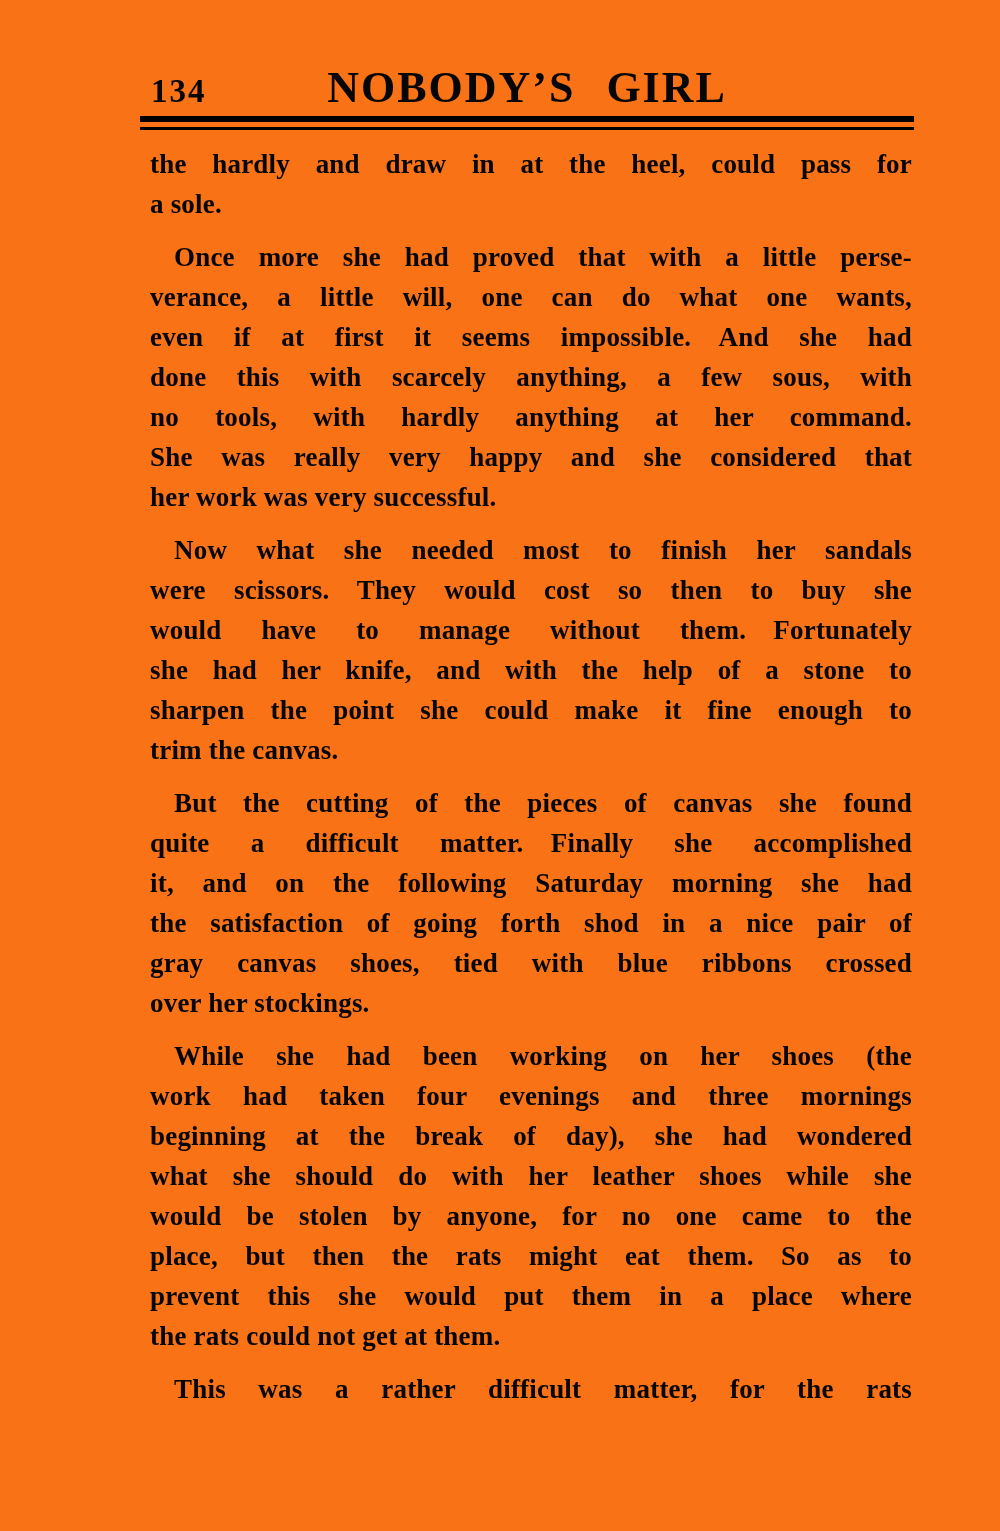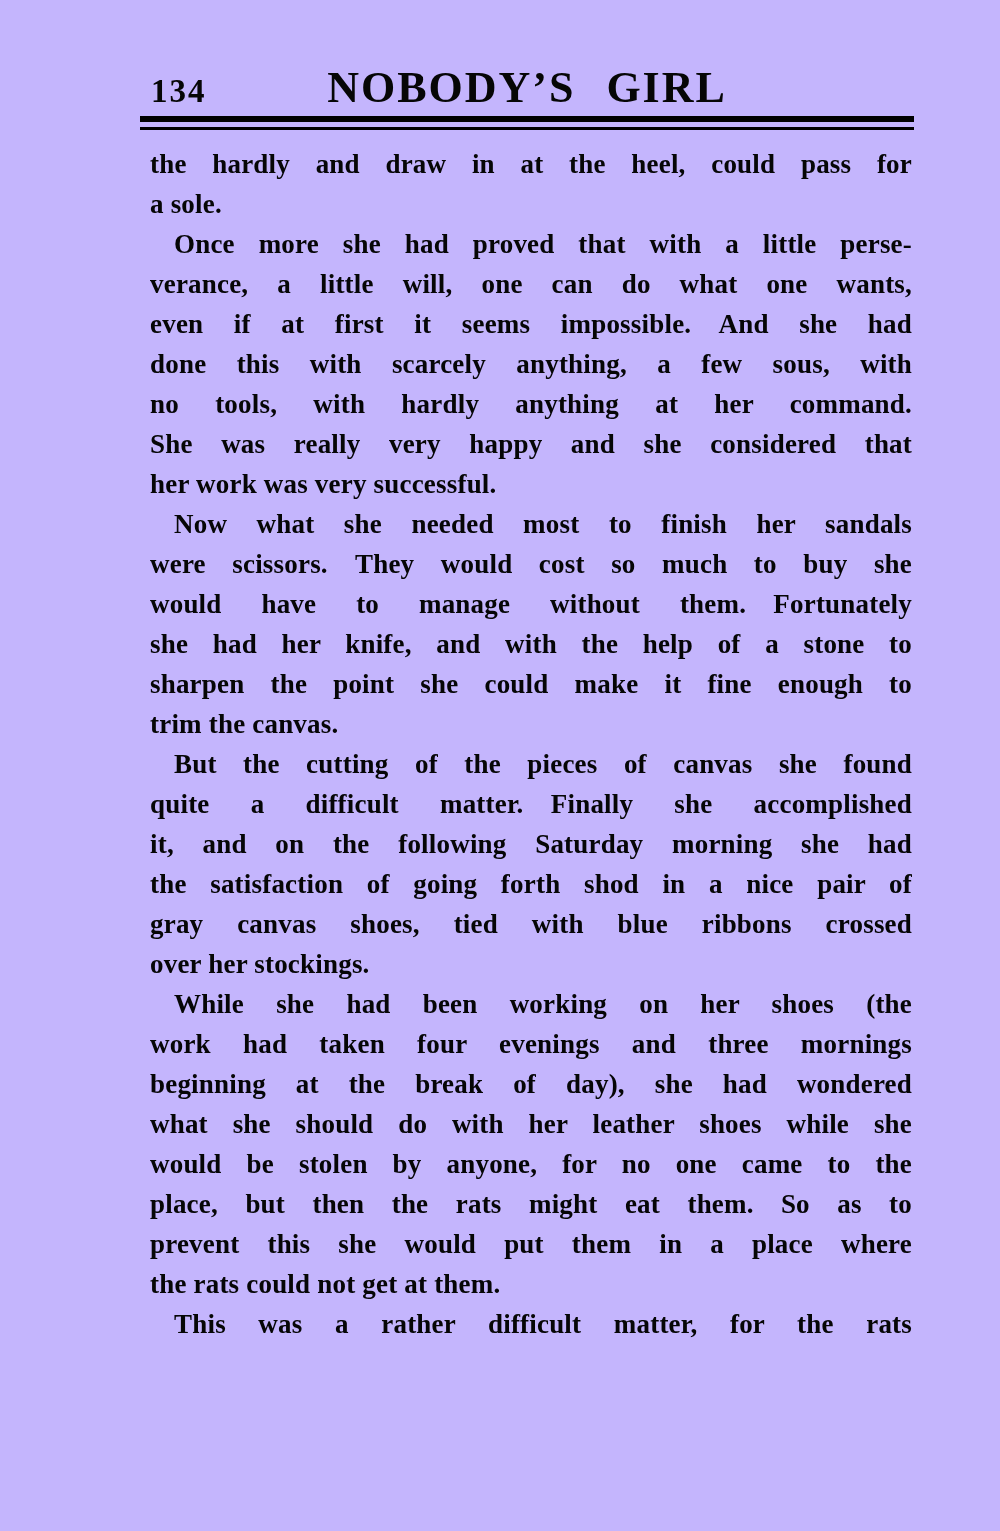--- a/index.html
+++ b/index.html
@@ -4,21 +4,21 @@
 <style>
   html, body {
     margin: 0;
     padding: 0;
     background: #ffffff;
   }
   .page {
     position: relative;
     width: 1000px;
     height: 1531px;
-    background: #c4b5fd;
+    background: #f97316;
     color: #060606;
     font-family: "Liberation Serif", "DejaVu Serif", serif;
     font-weight: 700;
     overflow: hidden;
   }
   .running-head {
     position: absolute;
     left: 140px;
     top: 66px;
     width: 774px;
@@ -62,20 +62,21 @@
   .paragraph { margin: 0; }
   .line {
     text-align: justify;
     text-align-last: justify;
   }
   .line.flush {
     text-align-last: left;
   }
   .line.indent {
     text-indent: 24px;
+    margin-top: 13px;
   }
 </style>
 </head>
 <body>
 
 <div class="page">
   <div class="running-head">
     <span class="folio">134</span>
     <span class="head-title">NOBODY’S GIRL</span>
   </div>
@@ -89,21 +90,21 @@
         <div class="line indent">Once more she had proved that with a little perse-</div>
         <div class="line">verance, a little will, one can do what one wants,</div>
         <div class="line">even if at first it seems impossible. And she had</div>
         <div class="line">done this with scarcely anything, a few sous, with</div>
         <div class="line">no tools, with hardly anything at her command.</div>
         <div class="line">She was really very happy and she considered that</div>
         <div class="line flush">her work was very successful.</div>
       </div>
       <div class="paragraph">
         <div class="line indent">Now what she needed most to finish her sandals</div>
-        <div class="line">were scissors. They would cost so much to buy she</div>
+        <div class="line">were scissors. They would cost so then to buy she</div>
         <div class="line">would have to manage without them. Fortunately</div>
         <div class="line">she had her knife, and with the help of a stone to</div>
         <div class="line">sharpen the point she could make it fine enough to</div>
         <div class="line flush">trim the canvas.</div>
       </div>
       <div class="paragraph">
         <div class="line indent">But the cutting of the pieces of canvas she found</div>
         <div class="line">quite a difficult matter. Finally she accomplished</div>
         <div class="line">it, and on the following Saturday morning she had</div>
         <div class="line">the satisfaction of going forth shod in a nice pair of</div>

